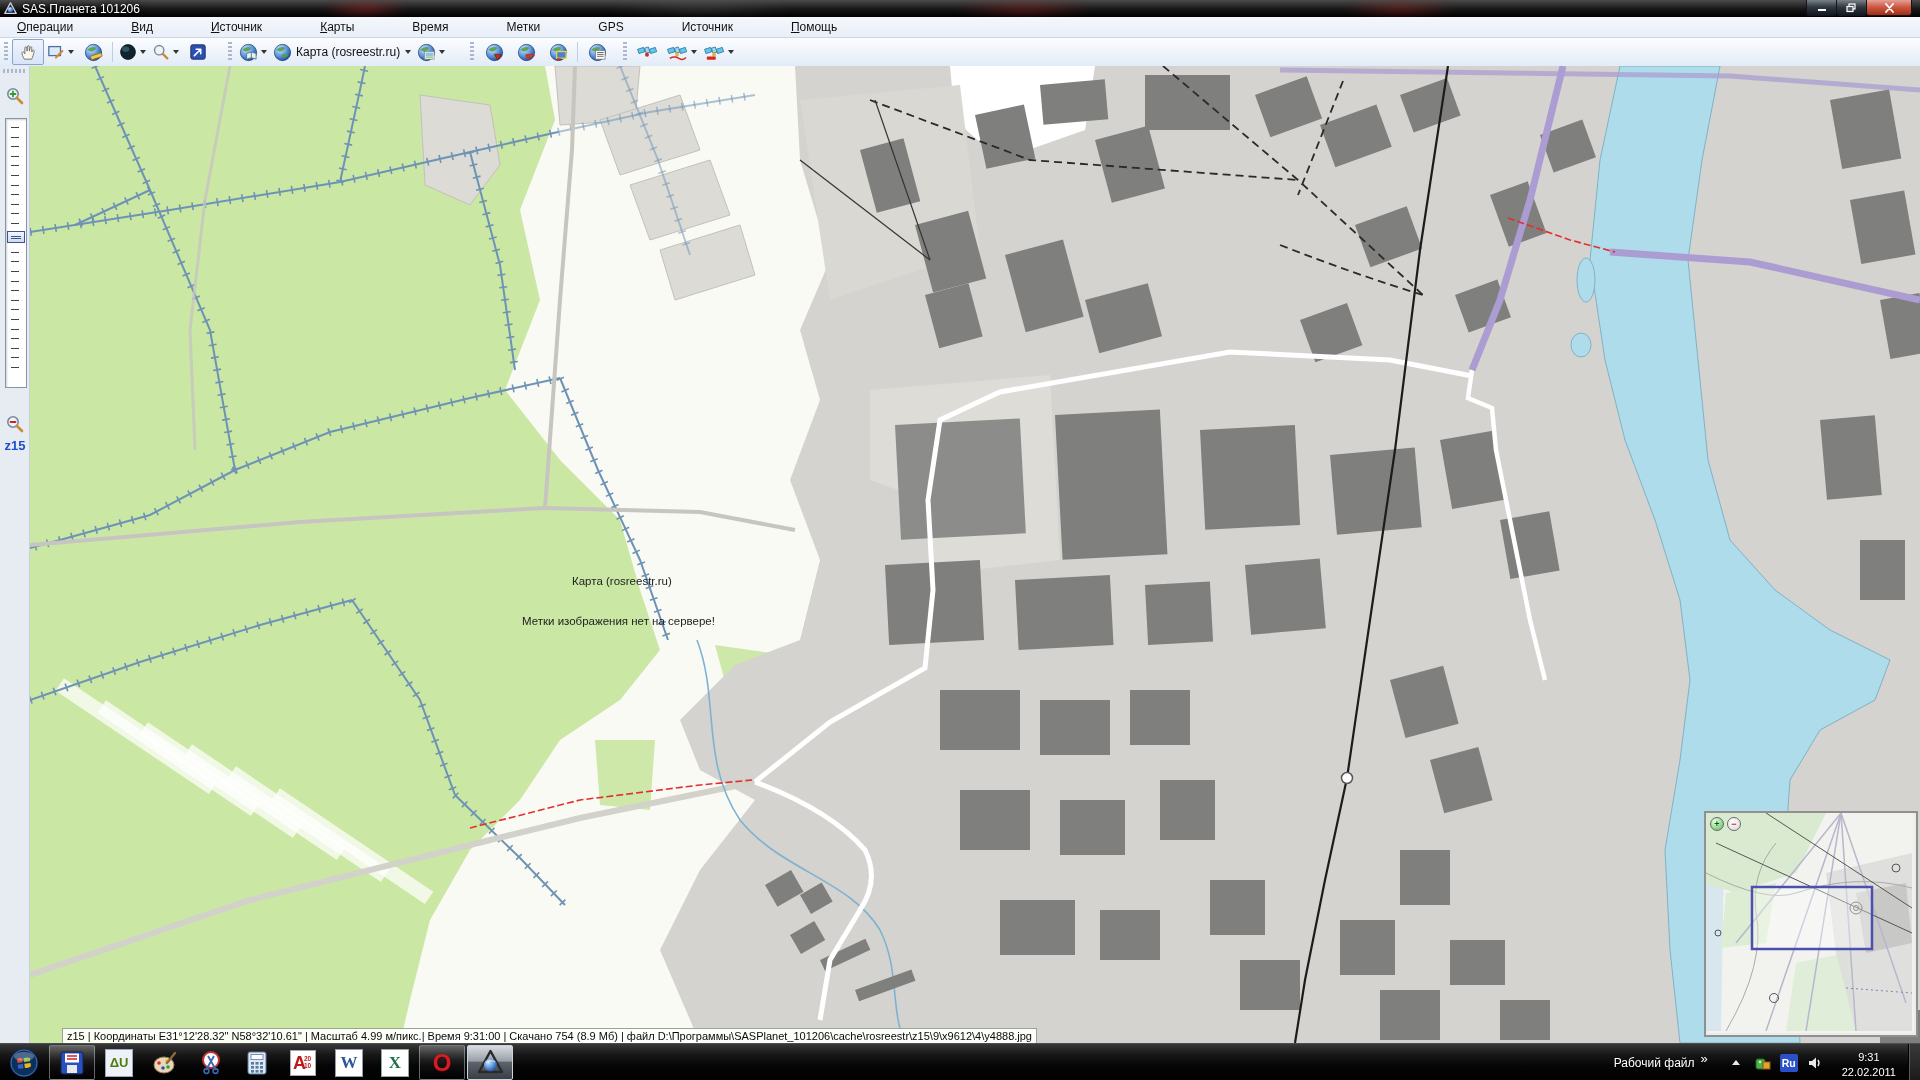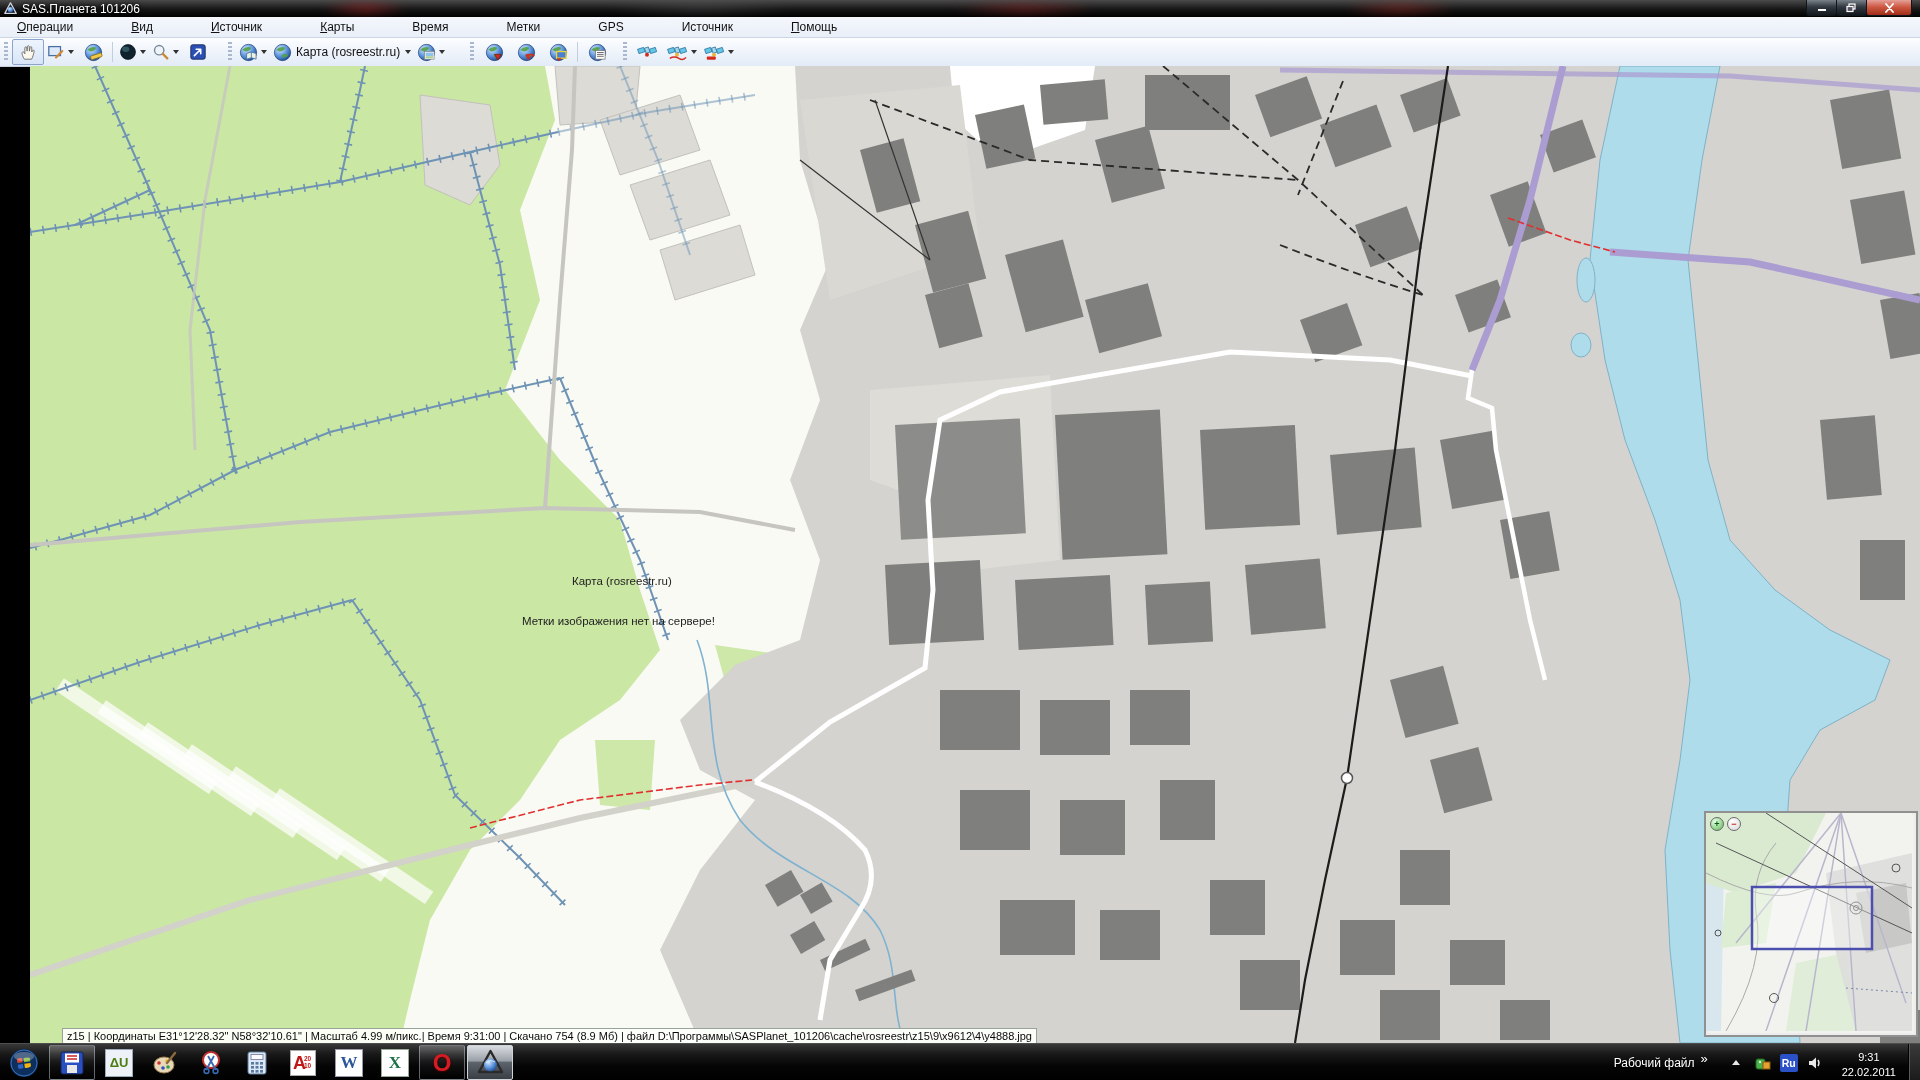--- a/index.html
+++ b/index.html
@@ -282,20 +282,43 @@
     <div class="tbtn">
       <svg width="22" height="18" viewBox="0 0 24 20">
         <use href="#sat"></use>
           <circle cx="12" cy="13" r="2.2" fill="#e8b43a"></circle>
         <rect x="4" y="15" width="10" height="3.5" fill="#d42a1e" rx="1"></rect>
         </svg>
       <span class="darr"></span>
     </div>
   </div>
 
+  <div class="zoombar">
+    <div class="hgrip"></div>
+    <div class="zbtn" style="top:18px">
+      <svg width="20" height="20" viewBox="0 0 20 20">
+        <use href="#mag"></use>
+          <path d="M8 5.5 L8 10.5 M5.5 8 L10.5 8" stroke="#2e9e2e" stroke-width="1.8" stroke-linecap="round"></path>
+        </svg>
+    </div>
+    <div class="slider-track">
+      <div class="slider-ticks"></div>
+      <div class="slider-thumb">
+          <i></i>
+          <i></i>
+        </div>
+    </div>
+    <div class="zbtn" style="top:346px">
+      <svg width="20" height="20" viewBox="0 0 20 20">
+        <use href="#mag"></use>
+          <path d="M5.5 8 L10.5 8" stroke="#cc2222" stroke-width="1.8" stroke-linecap="round"></path>
+        </svg>
+    </div>
+    <div class="zlevel">z15</div>
+  </div>
 
   <div class="map-area">
     <svg width="1890" height="977" viewBox="0 0 1890 977">
 
       <g>
         <polygon fill="#cbe7a4" points="0,0 515,0 525,54 490,144 510,234 475,324 530,394 590,454 610,524 630,584 590,634 530,674 490,734 440,784 400,854 380,934 370,977 0,977"></polygon>
         <polygon fill="#cde8a8" points="685,579 790,594 770,639 700,634"></polygon>
         <polygon fill="#cde8a8" points="565,674 625,674 620,744 570,739"></polygon>
         <polygon fill="#d6f2b6" points="1252,600 1325,606 1318,730 1300,794 1258,788"></polygon>
       </g>

